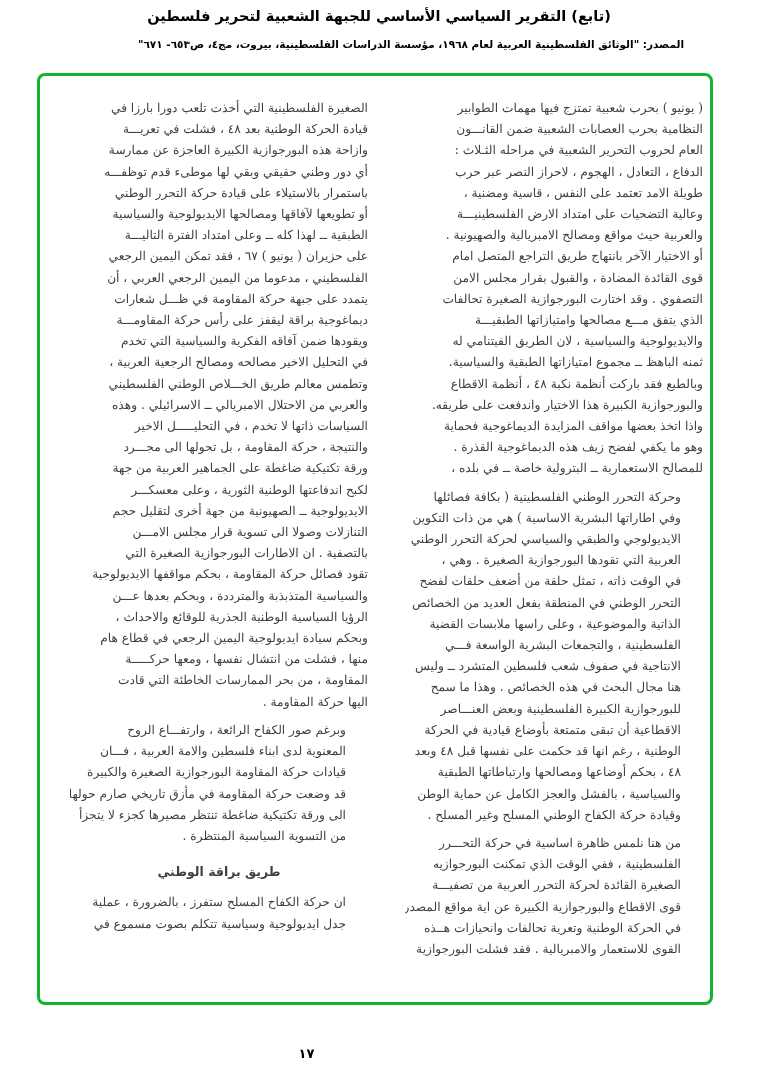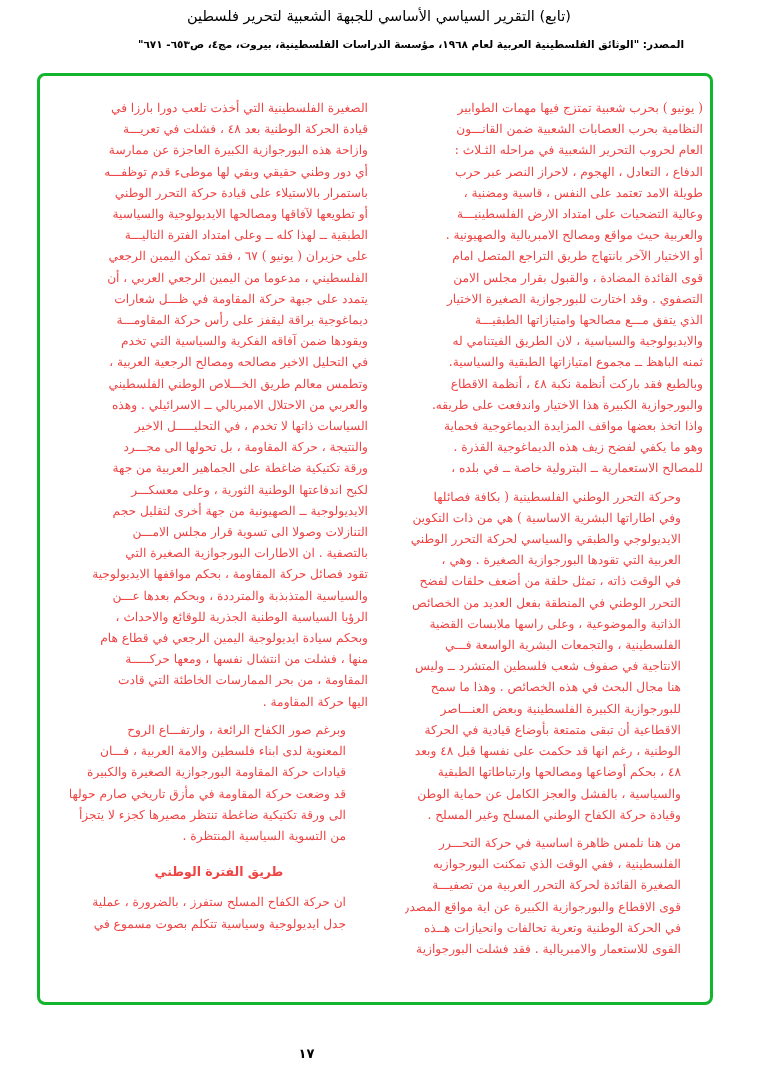--- a/index.html
+++ b/index.html
@@ -2,37 +2,37 @@
 <html><head>
 <meta charset="utf-8">
 <style>
   html, body { margin: 0; padding: 0; background: #ffffff; }
   body {
     width: 758px; height: 1078px; position: relative; overflow: hidden;
     font-family: "DejaVu Sans", sans-serif; color: #111;
   }
   .header-title {
     position: absolute; top: 8px; left: 0; width: 758px; text-align: center;
-    font-family: "DejaVu Sans", sans-serif; font-weight: normal; font-size: 14.5px;
+    font-family: "DejaVu Sans", sans-serif; font-weight: bold; font-size: 14.5px;
     direction: rtl; color: #000;
   }
   .header-source {
     position: absolute; top: 38px; right: 74px; width: 640px; text-align: right;
     font-family: "DejaVu Sans", sans-serif; font-weight: bold; font-size: 10.5px;
     direction: rtl; color: #000;
   }
   .frame {
     position: absolute; left: 37px; top: 73px; width: 670px; height: 926px;
     border: 3.5px solid #14b52e; border-radius: 8px; box-sizing: content-box;
   }
   .column {
     position: absolute; top: 98px; width: 298px;
     direction: rtl; text-align: justify; text-align-last: right;
     font-family: "DejaVu Serif", serif; font-size: 12.2px; line-height: 21.2px;
-    color: #ef4444;
+    color: #404040;
   }
   .col-right { left: 405px; }
   .col-left  { left: 70px; }
   .column p { margin: 0 0 7px 0; }
   .column p.indent { text-indent: 22px; }
   .section-heading {
     text-align: center !important; text-align-last: center !important;
     font-family: "DejaVu Sans", sans-serif; font-weight: bold; font-size: 12.5px;
     margin: 14px 0 10px 0;
   }
@@ -54,21 +54,21 @@
     <p>
       <span class="line">( يونيو ) بحرب شعبية تمتزج فيها مهمات الطوابير</span>
       <span class="line">النظامية بحرب العصابات الشعبية ضمن القانـــون</span>
       <span class="line">العام لحروب التحرير الشعبية في مراحله الثـلاث :</span>
       <span class="line">الدفاع ، التعادل ، الهجوم ، لاحراز النصر عبر حرب</span>
       <span class="line">طويلة الامد تعتمد على النفس ، قاسية ومضنية ،</span>
       <span class="line">وعالية التضحيات على امتداد الارض الفلسطينيـــة</span>
       <span class="line">والعربية حيث مواقع ومصالح الامبريالية والصهيونية .</span>
       <span class="line">أو الاختيار الآخر بانتهاج طريق التراجع المتصل امام</span>
       <span class="line">قوى القائدة المضادة ، والقبول بقرار مجلس الامن</span>
-      <span class="line">التصفوي . وقد اختارت للبورجوازية الصغيرة الاختيار</span>
+      <span class="line">التصفوي . وقد اختارت البورجوازية الصغيرة تحالفات</span>
       <span class="line">الذي يتفق مـــع مصالحها وامتيازاتها الطبقيـــة</span>
       <span class="line">والايديولوجية والسياسية ، لان الطريق الفيتنامي له</span>
       <span class="line">ثمنه الباهظ ــ مجموع امتيازاتها الطبقية والسياسية.</span>
       <span class="line">وبالطبع فقد باركت أنظمة نكبة ٤٨ ، أنظمة الاقطاع</span>
       <span class="line">والبورجوازية الكبيرة هذا الاختيار واندفعت على طريقه.</span>
       <span class="line">واذا اتخذ بعضها مواقف المزايدة الديماغوجية فحماية</span>
       <span class="line">وهو ما يكفي لفضح زيف هذه الديماغوجية القذرة .</span>
       <span class="line">للمصالح الاستعمارية ــ البترولية خاصة ــ في بلده ،</span>
     </p>
     <p class="indent">
@@ -134,21 +134,21 @@
       </p>
       <p class="indent">
         <span class="line">وبرغم صور الكفاح الرائعة ، وارتفـــاع الروح</span>
         <span class="line">المعنوية لدى ابناء فلسطين والامة العربية ، فـــان</span>
         <span class="line">قيادات حركة المقاومة البورجوازية الصغيرة والكبيرة</span>
         <span class="line">قد وضعت حركة المقاومة في مأزق تاريخي صارم حولها</span>
         <span class="line">الى ورقة تكتيكية ضاغطة تنتظر مصيرها كجزء لا يتجزأ</span>
         <span class="line">من التسوية السياسية المنتظرة .</span>
       </p>
     </div>
-  <div class="section-heading">طريق الفترة الوطني</div>
+  <div class="section-heading">طريق براقة الوطني</div>
   <div id="left-after">
       <p class="indent">
         <span class="line">ان حركة الكفاح المسلح ستفرز ، بالضرورة ، عملية</span>
         <span class="line">جدل ايديولوجية وسياسية تتكلم بصوت مسموع في</span>
       </p>
     </div>
 </div>
 
 <div class="page-number">١٧</div>
 

